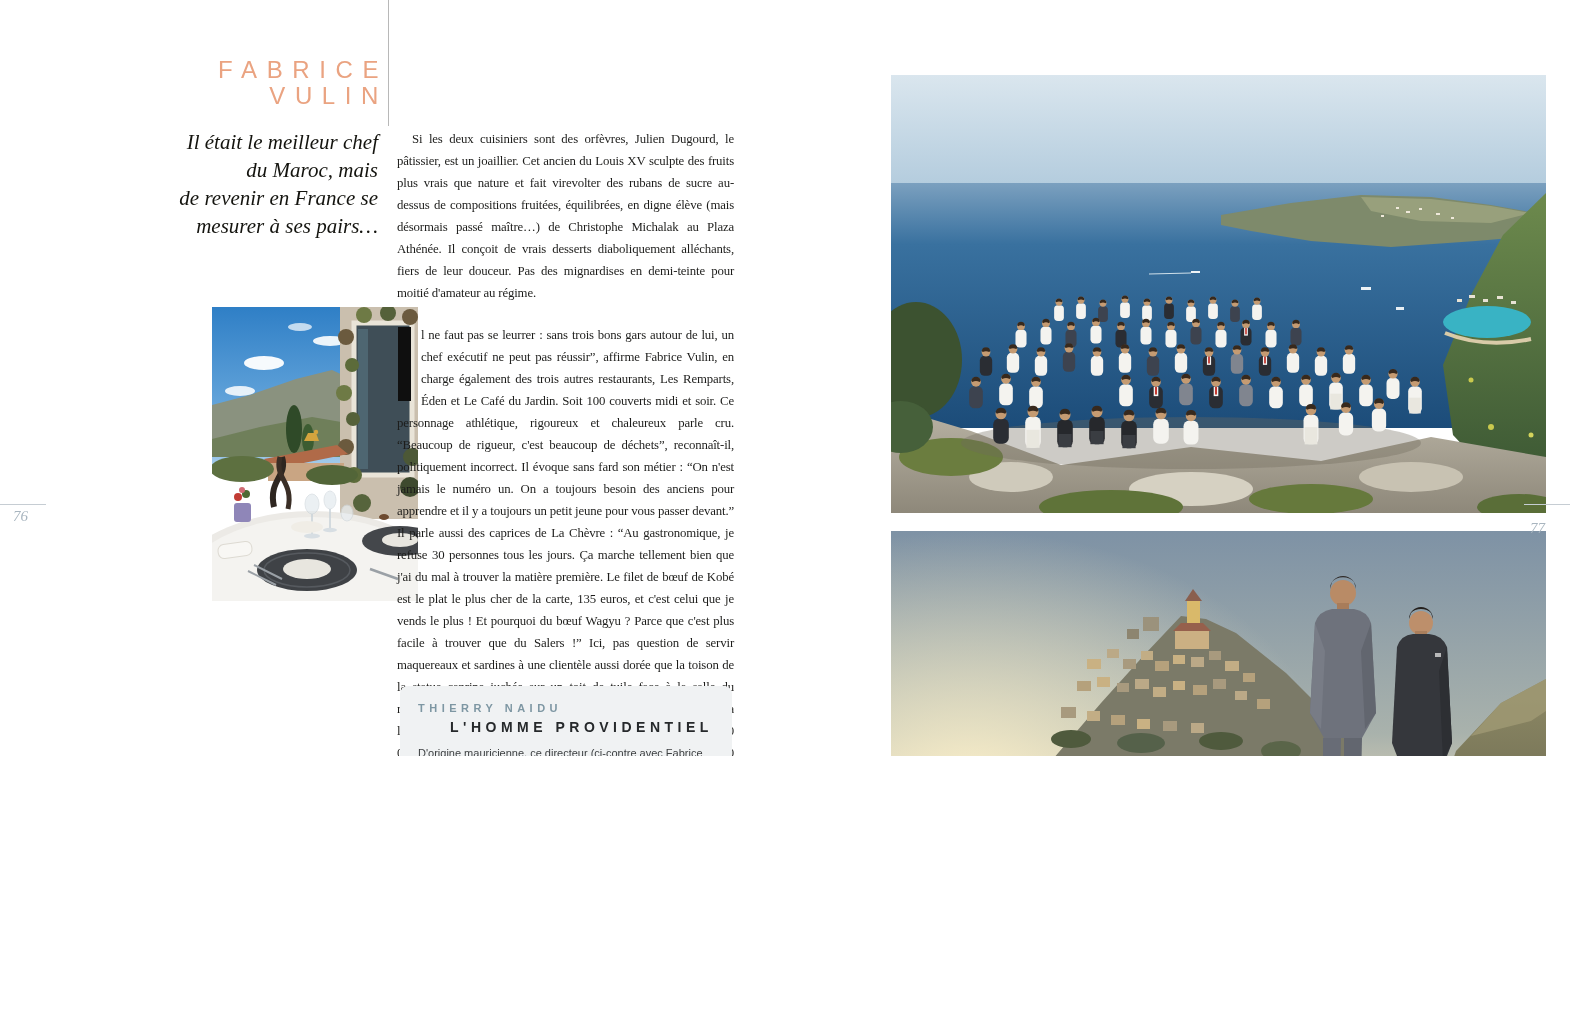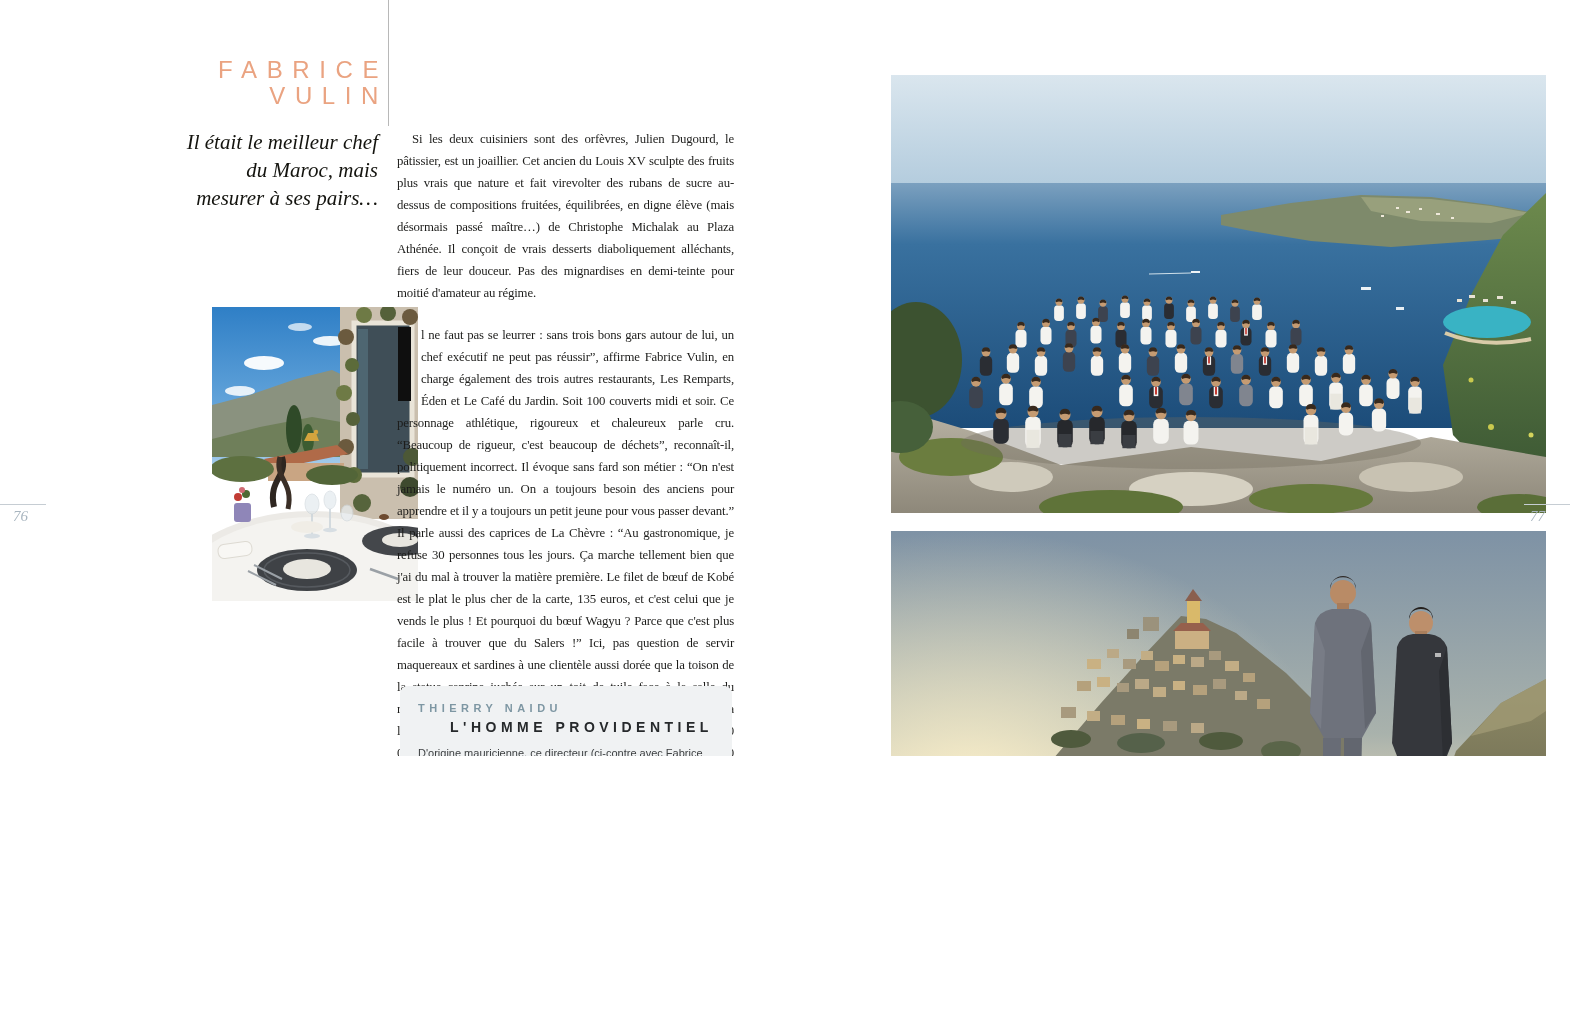--- a/index.html
+++ b/index.html
@@ -41,21 +41,21 @@
            font-family:"Liberation Sans",sans-serif;}
   .kicker{font-weight:bold;font-size:11px;letter-spacing:4.5px;color:#7E97A3;white-space:nowrap;}
   .boxtitle{font-weight:bold;font-size:14px;letter-spacing:4.5px;color:#26292b;margin-top:5px;white-space:nowrap;padding-left:32px;}
   .boxbody{margin:10px 0 0 0;font-size:11px;line-height:16px;color:#3c3f41;text-align:left;}
 
   .folio{position:absolute;top:504px;width:46px;font-style:italic;font-size:15px;color:#A8B5BF;}
   .folio .rule{height:1px;background:#c6cdd3;}
   .folio-left{left:0;}
   .folio-left .num{padding-left:13px;margin-top:3px;}
   .folio-right{right:0;}
-  .folio-right .num{padding-left:6px;margin-top:3px;}
+  .folio-right .num{padding-left:6px;margin-top:15px;}
 
   .stars{position:absolute;top:976px;width:38px;height:28px;}
   .stars-left{left:370px;}
   .stars-right{left:1161px;}
   .st{position:absolute;color:#C59D52;font-size:14px;line-height:1;font-family:"DejaVu Sans",sans-serif;}
   .st.s1{left:50%;transform:translateX(-50%);top:-2px;}
   .st.s2{left:0;top:9px;}
   .st.s3{right:0;top:9px;}
 </style>
 </head>
@@ -66,20 +66,21 @@
   <div class="vrule"></div>
 
   <div class="masthead">
     <div>FABRICE</div>
     <div>VULIN</div>
   </div>
 
   <div class="intro">
     <div>Il était le meilleur chef</div>
     <div>du Maroc, mais</div>
+    <div>de revenir en France se</div>
     <div>mesurer à ses pairs…</div>
   </div>
 
   <figure class="photo photo-terrace">
     <svg viewBox="0 0 206 294" preserveAspectRatio="none">
       <defs>
         <linearGradient id="lsky" x1="0" y1="0" x2="0" y2="1">
           <stop offset="0" stop-color="#2f7fc6"></stop>
             <stop offset=".7" stop-color="#6aa9dd"></stop>
             <stop offset="1" stop-color="#a5ccea"></stop>

